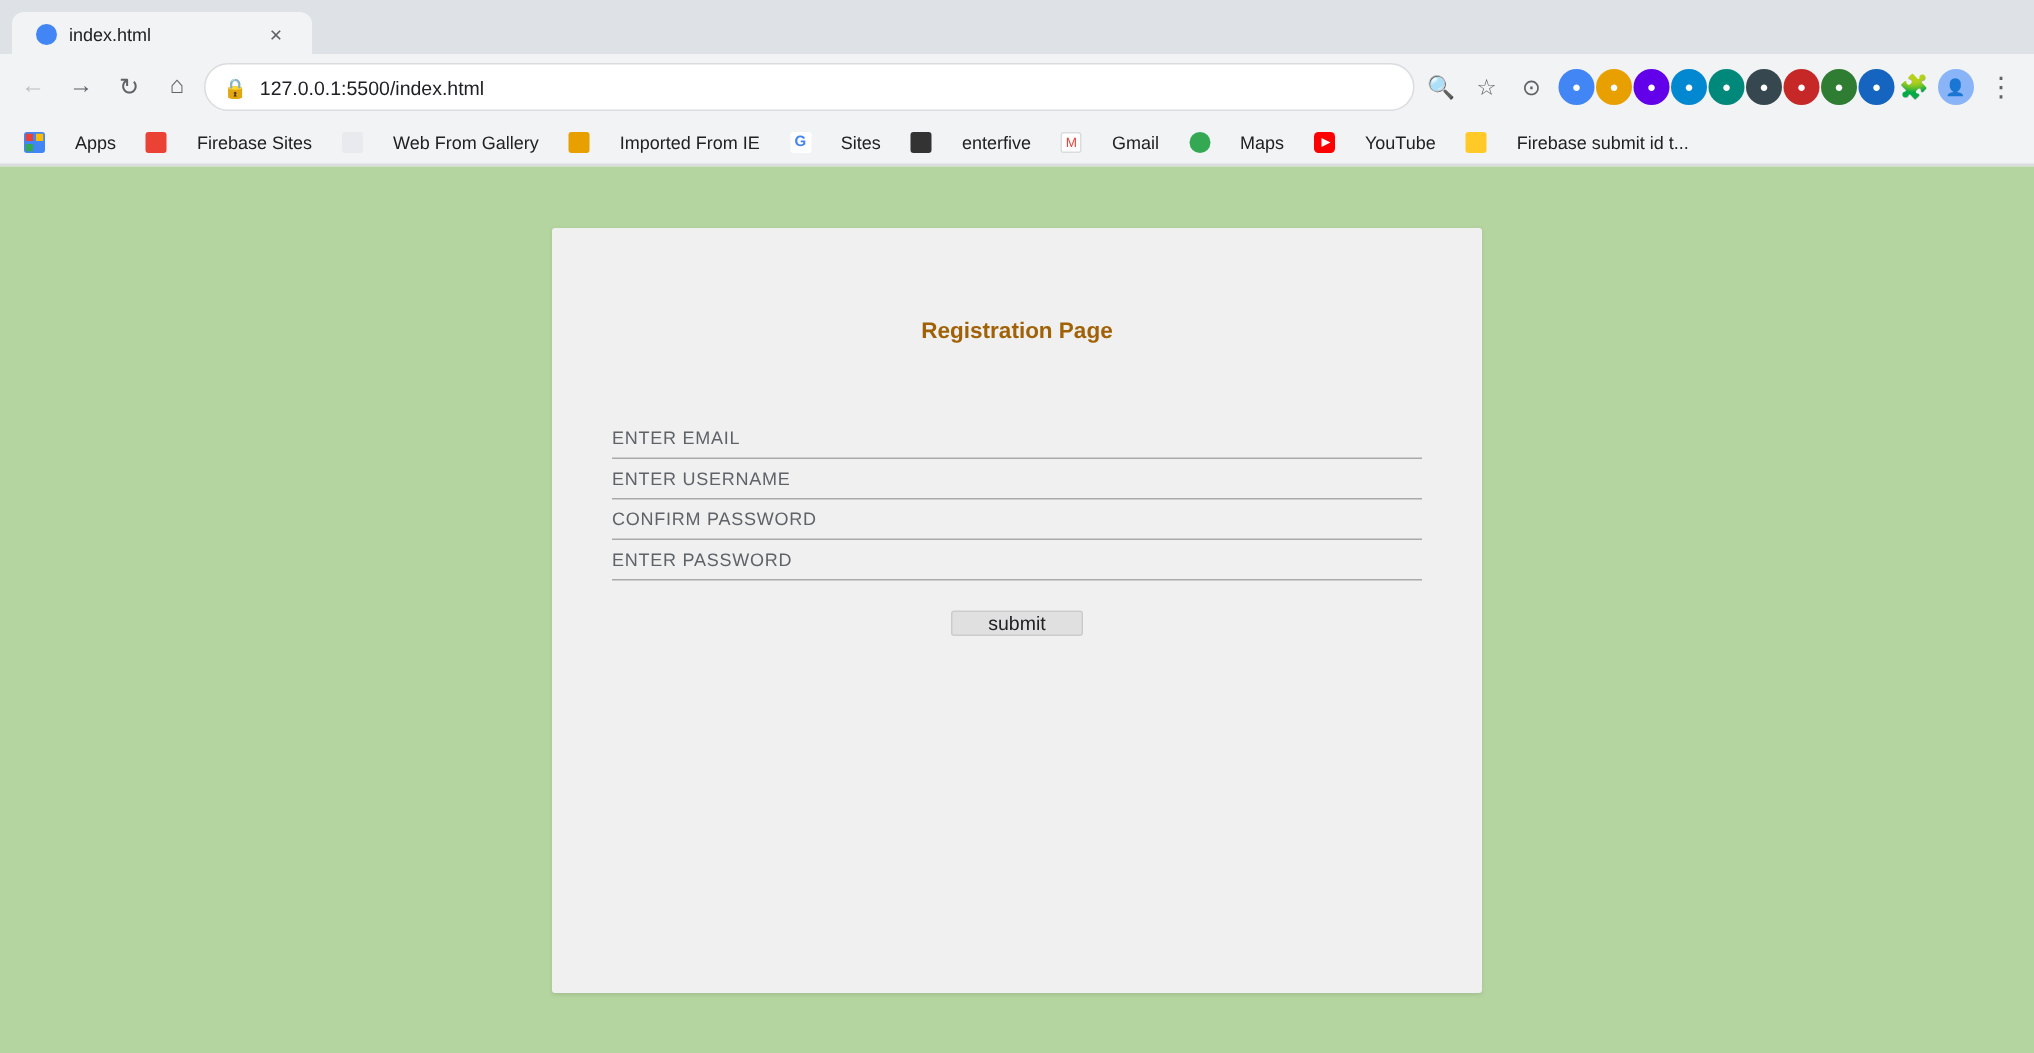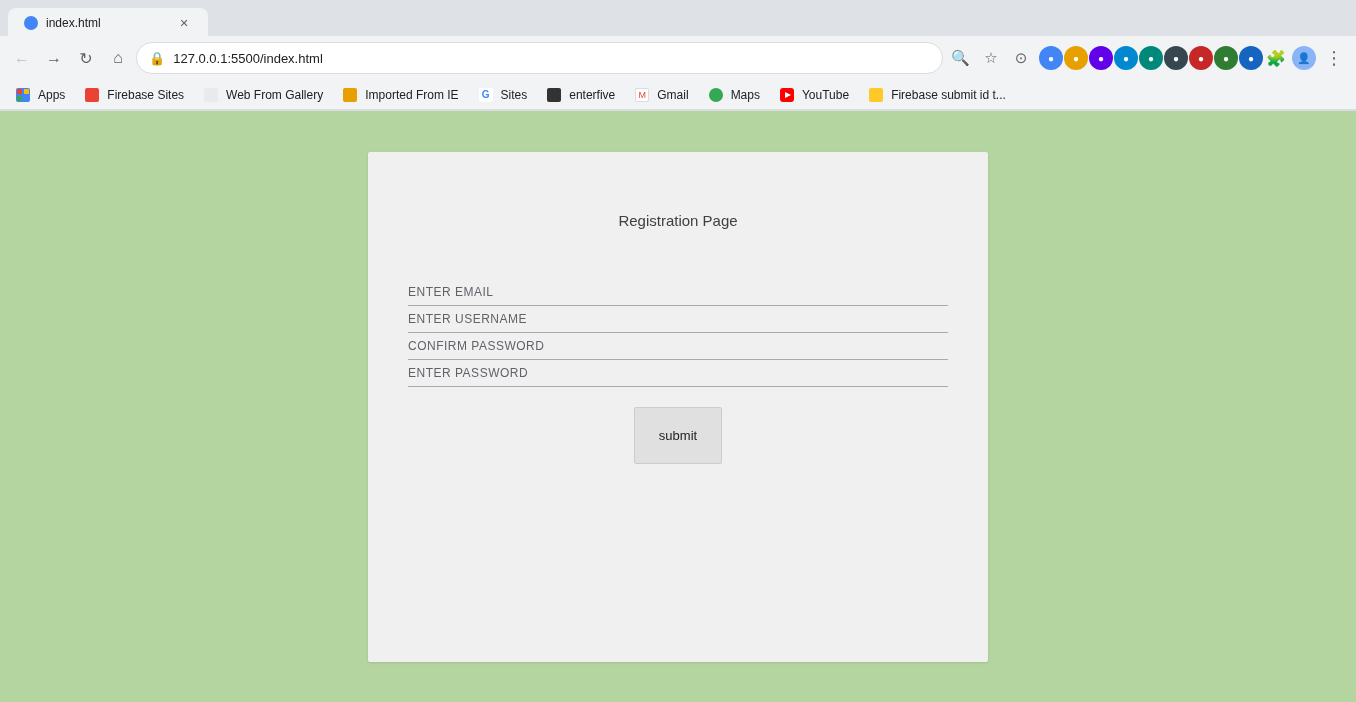--- a/index.html
+++ b/index.html
@@ -175,21 +175,21 @@
       background: #f1f3f4;
       border-bottom: 1px solid #dadce0;
       height: 30px;
       gap: 4px;
       overflow: hidden;
     }
 
     .bookmark-item {
       display: flex;
       align-items: center;
-      gap: 8px;
+      gap: 20px;
       padding: 3px 8px;
       border-radius: 4px;
       cursor: pointer;
       font-size: 12px;
       color: #202124;
       white-space: nowrap;
     }
 
     .bookmark-favicon {
       width: 14px;
@@ -216,22 +216,22 @@
       border-radius: 2px;
       display: flex;
       flex-direction: column;
       align-items: center;
       padding: 60px 40px 60px 40px;
       box-shadow: 0 1px 3px rgba(0,0,0,0.1);
     }
 
     .reg-title {
       font-size: 15px;
-      font-weight: normal;
-      color: #404040;
+      font-weight: bold;
+      color: #a16207;
       margin-bottom: 50px;
     }
 
     .form-group {
       width: 100%;
     }
 
     .form-input {
       width: 100%;
       background: transparent;
@@ -245,21 +245,21 @@
     }
 
     .form-input::placeholder {
       color: #5f6368;
       font-size: 12px;
       letter-spacing: 0.5px;
     }
 
     .submit-btn {
       margin-top: 20px;
-      padding: 20px 24px;
+      padding: 0 24px;
       background: #e0e0e0;
       border: 1px solid #ccc;
       border-radius: 2px;
       font-size: 13px;
       color: #202124;
       cursor: pointer;
     }
     .favicon-red { background: #ea4335; }
     .favicon-g { background: #fff; color: #4285f4; font-size: 10px; font-weight: bold; display:flex; align-items:center; justify-content:center; }
     .favicon-gmail { background: #fff; color: #ea4335; font-size: 8px; display: flex; align-items:center; justify-content:center; }

